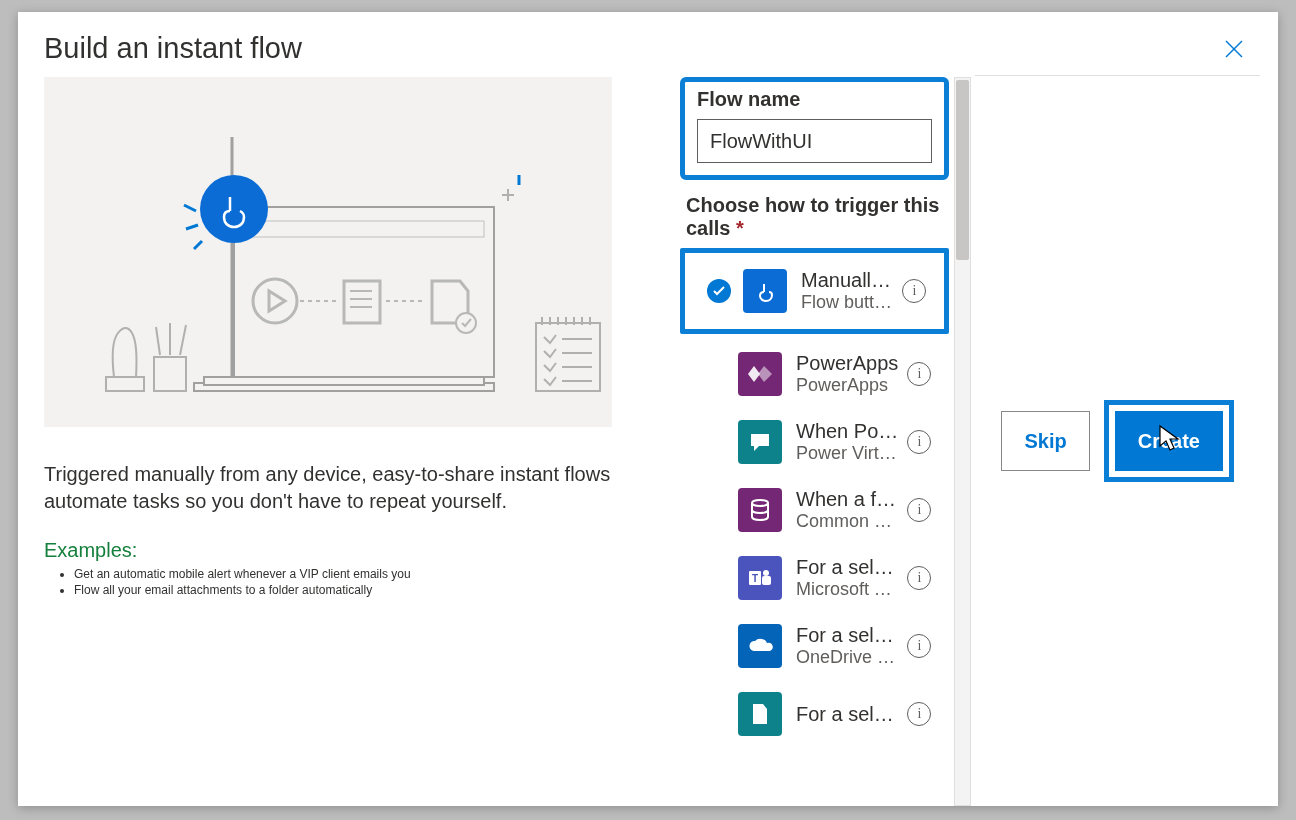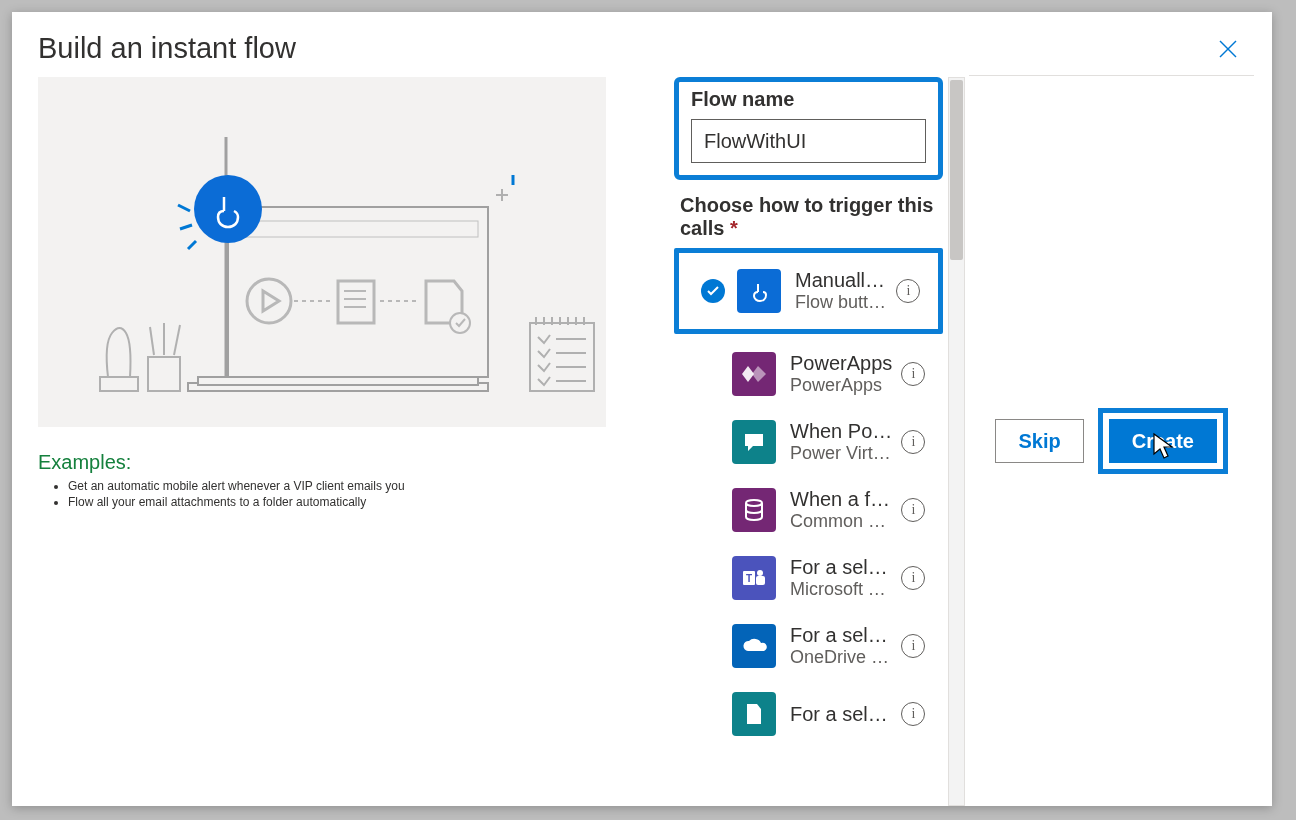--- a/index.html
+++ b/index.html
@@ -11,21 +11,21 @@
     background: #e8e8e8;
     overflow: hidden;
   }
   .backdrop {
     position: absolute;
     inset: 0;
     background: #bdbdbd;
   }
   .modal {
     position: absolute;
-    left: 12px;
+    left: 18px;
     top: 12px;
     width: 1260px;
     height: 794px;
     background: #ffffff;
     box-shadow: 0 2px 10px rgba(0,0,0,0.25);
     display: flex;
     flex-direction: column;
   }
   .header {
     display: flex;
@@ -197,21 +197,21 @@
   }
   .footer {
     border-top: 1px solid #e1dfdd;
     padding: 14px 26px;
     display: flex;
     justify-content: flex-end;
     gap: 14px;
     align-items: center;
   }
   .btn {
-    height: 44px;
+    height: 60px;
     padding: 0 22px;
     font-size: 20px;
     border: 1px solid #8a8886;
     background: #fff;
     color: #323130;
     cursor: pointer;
     display:flex;align-items:center;justify-content:center;
     font-family: inherit;
   }
   .btn-skip {
@@ -339,20 +339,21 @@
               <line x1="518" y1="262" x2="548" y2="262"></line>
             <polyline points="500,274 506,280 512,272"></polyline>
               <line x1="518" y1="276" x2="548" y2="276"></line>
             <polyline points="500,288 506,294 512,286"></polyline>
               <line x1="518" y1="290" x2="548" y2="290"></line>
             <polyline points="500,302 506,308 512,300"></polyline>
               <line x1="518" y1="304" x2="548" y2="304"></line>
           </g>
         </svg>
       </div>
+      <div class="desc">Triggered manually from any device, easy-to-share instant flows automate tasks so you don't have to repeat yourself.</div>
       <div class="examples-label">Examples:</div>
       <ul class="examples">
         <li>Get an automatic mobile alert whenever a VIP client emails you</li>
         <li>Flow all your email attachments to a folder automatically</li>
       </ul>
     </div>
 
     <div class="right-col">
       <div class="scroll-track">
         <div class="scroll-thumb"></div>

